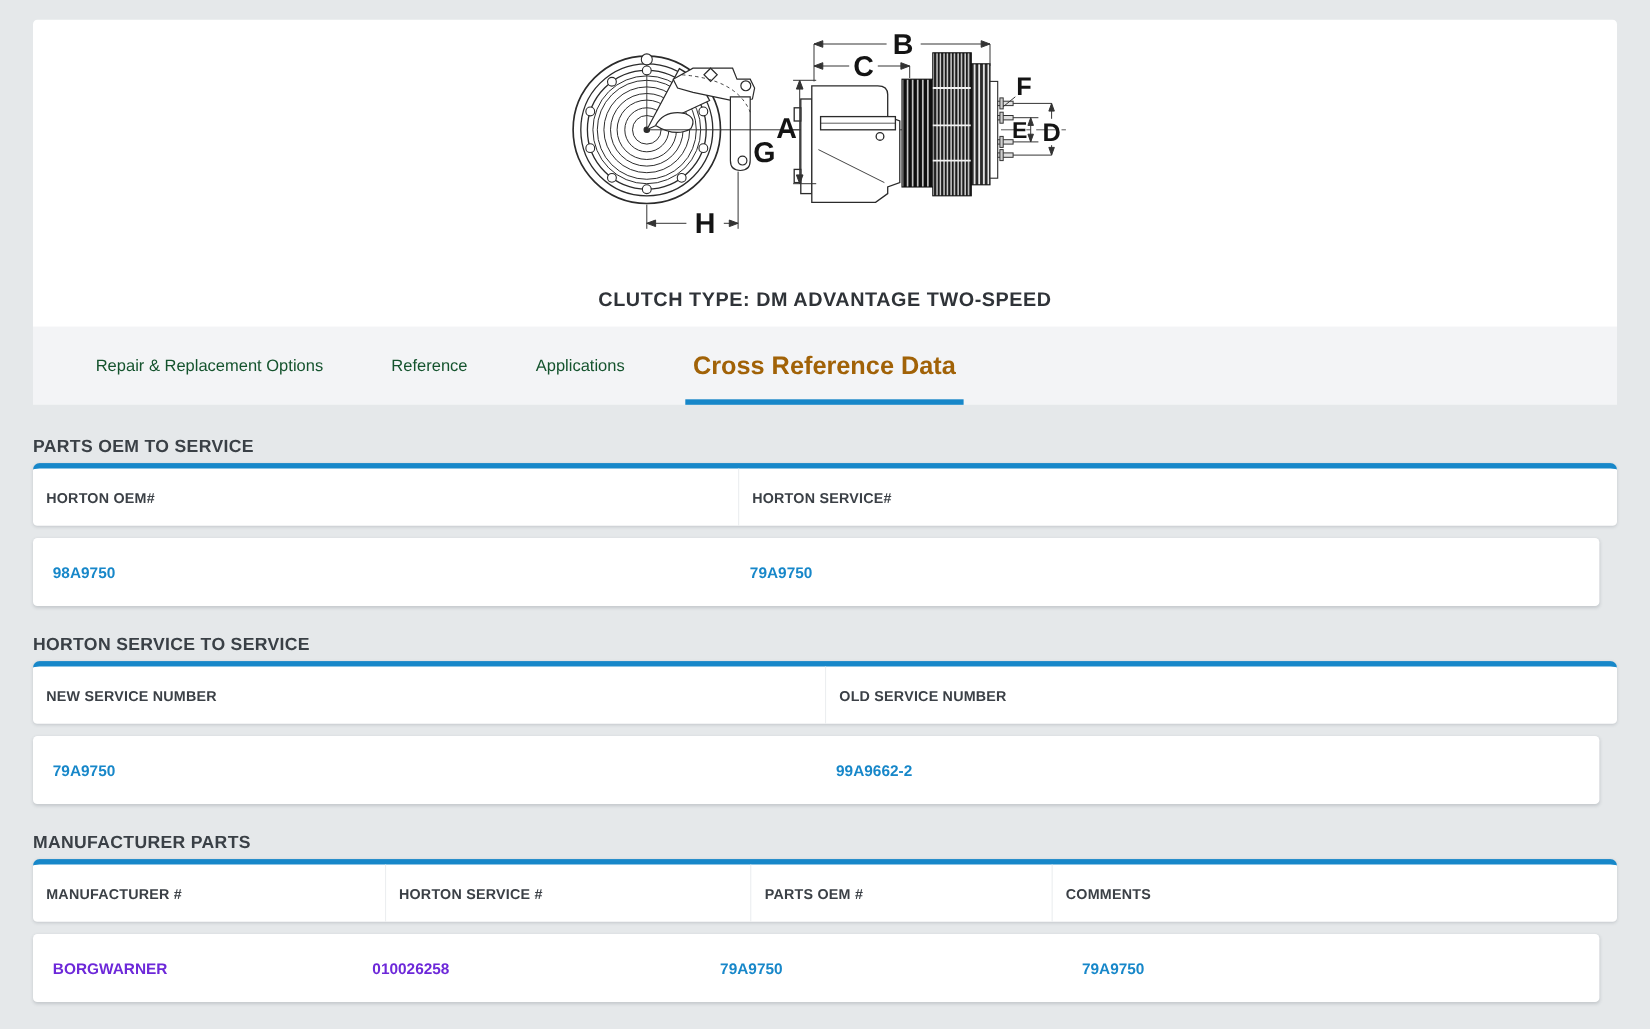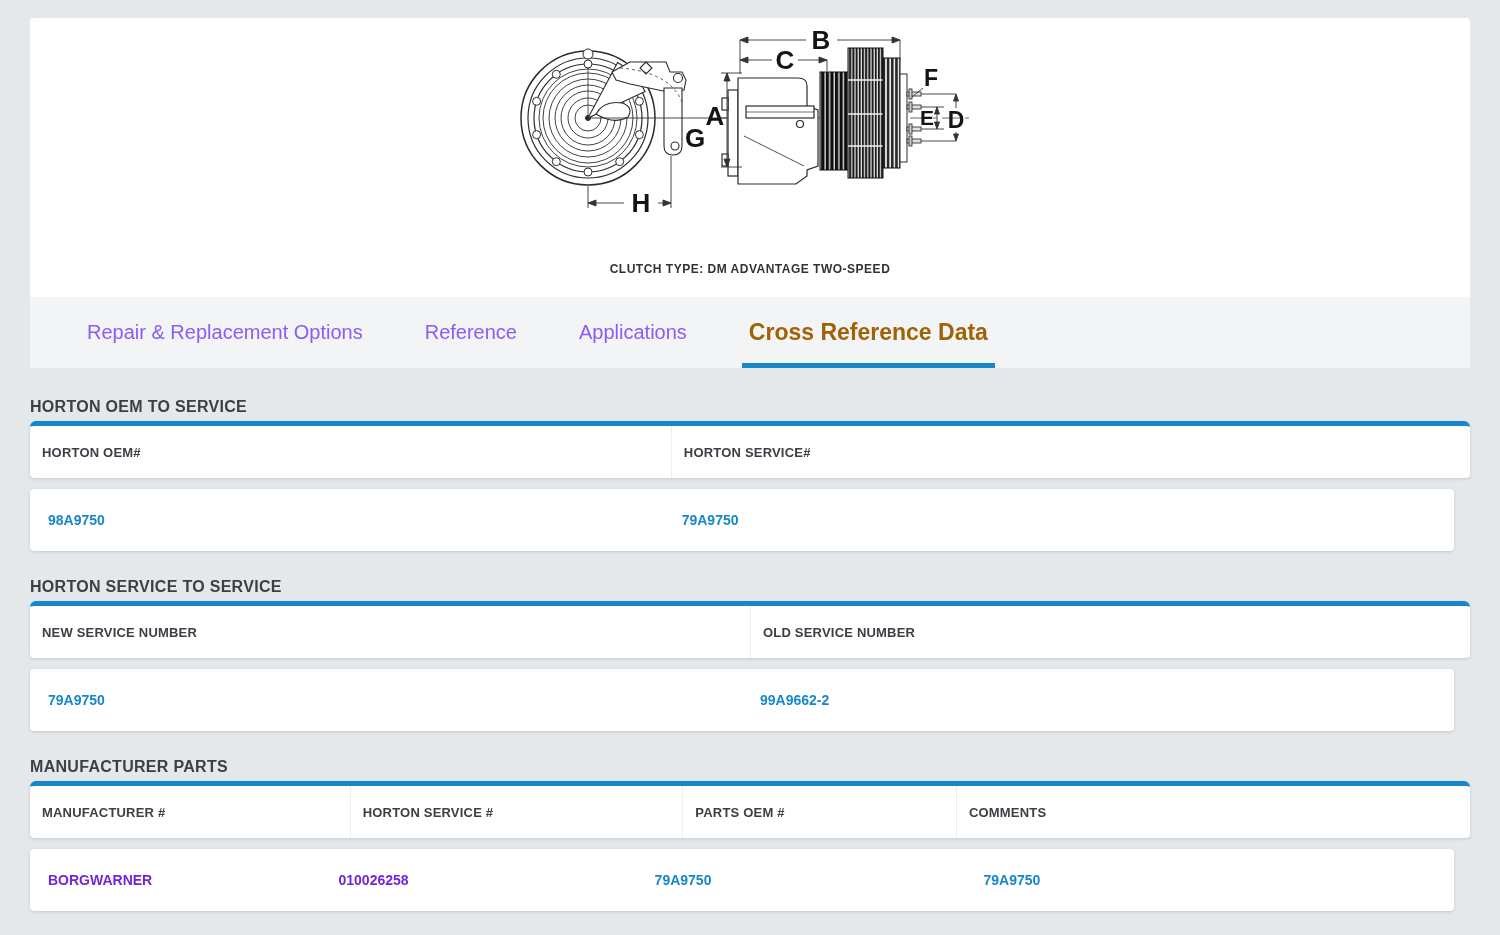--- a/index.html
+++ b/index.html
@@ -12,33 +12,33 @@
   .page { width: 1500px; padding: 18px 30px 0 30px; }
 
   
   .diagram-card {
     width: 1440px; height: 279px; background: #fff;
     border-radius: 4px 4px 0 0; position: relative;
   }
   .drawing { display: block; width: 1440px; height: 240px; }
   .diagram-caption {
     height: 39px; display: flex; align-items: flex-start; justify-content: center;
-    font-size: 12px; font-weight: bold; letter-spacing: .5px; color: #2f3338;
+    font-size: 18px; font-weight: bold; letter-spacing: .5px; color: #2f3338;
     padding-top: 4px;
   }
   .dimlbl { font-family: "Liberation Sans", sans-serif; font-weight: bold; fill: #141414; }
 
   
   .tab-strip {
     width: 1440px; height: 71px; background: #f3f4f6;
     display: flex; align-items: stretch; padding-left: 26px;
   }
   .tab {
     display: flex; align-items: center; position: relative;
-    margin: 0 24px; padding: 0 7px; font-size: 20px; color: #8b5cf6;
+    margin: 0 24px; padding: 0 7px; font-size: 15px; color: #14532d;
     cursor: pointer; white-space: nowrap;
   }
   .tab.active { font-weight: bold; font-size: 23px; color: #a16207; }
   .tab.active::after {
     content: ""; position: absolute; left: 0; right: 0; bottom: 0;
     height: 5px; background: var(--blue, #1787c9);
   }
 
   
   .section-title {
@@ -221,21 +221,21 @@
     <div class="diagram-caption">CLUTCH TYPE: DM ADVANTAGE TWO-SPEED</div>
   </div>
 
   <div class="tab-strip">
     <div class="tab">Repair &amp; Replacement Options</div>
     <div class="tab">Reference</div>
     <div class="tab">Applications</div>
     <div class="tab active">Cross Reference Data</div>
   </div>
 
-  <div class="section-title first">HORTON OEM TO SERVICE</div>
+  <div class="section-title first">PARTS OEM TO SERVICE</div>
   <div class="thead-card">
     <div class="th s1c1">HORTON OEM#</div>
     <div class="th s1c2">HORTON SERVICE#</div>
   </div>
   <div class="trow-card">
     <div class="td link s1c1">98A9750</div>
     <div class="td link s1c2">79A9750</div>
   </div>
 
   <div class="section-title">HORTON SERVICE TO SERVICE</div>

